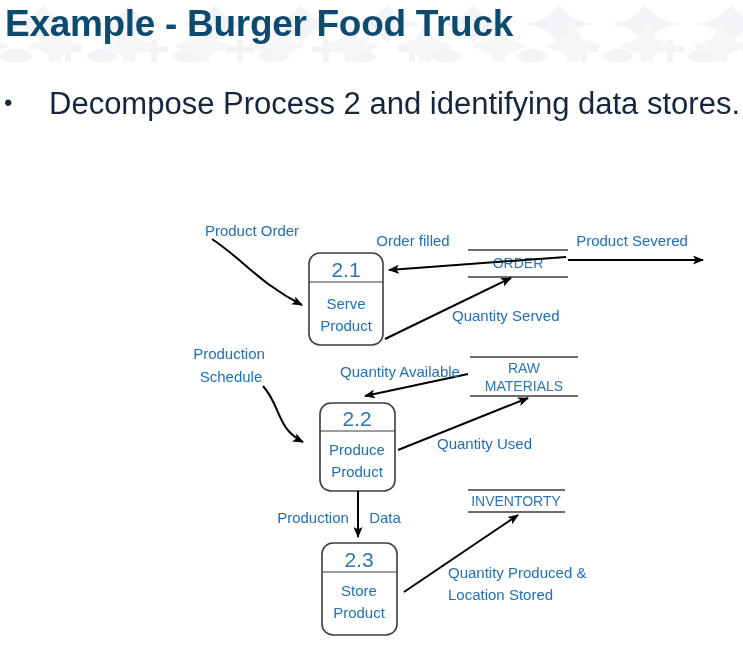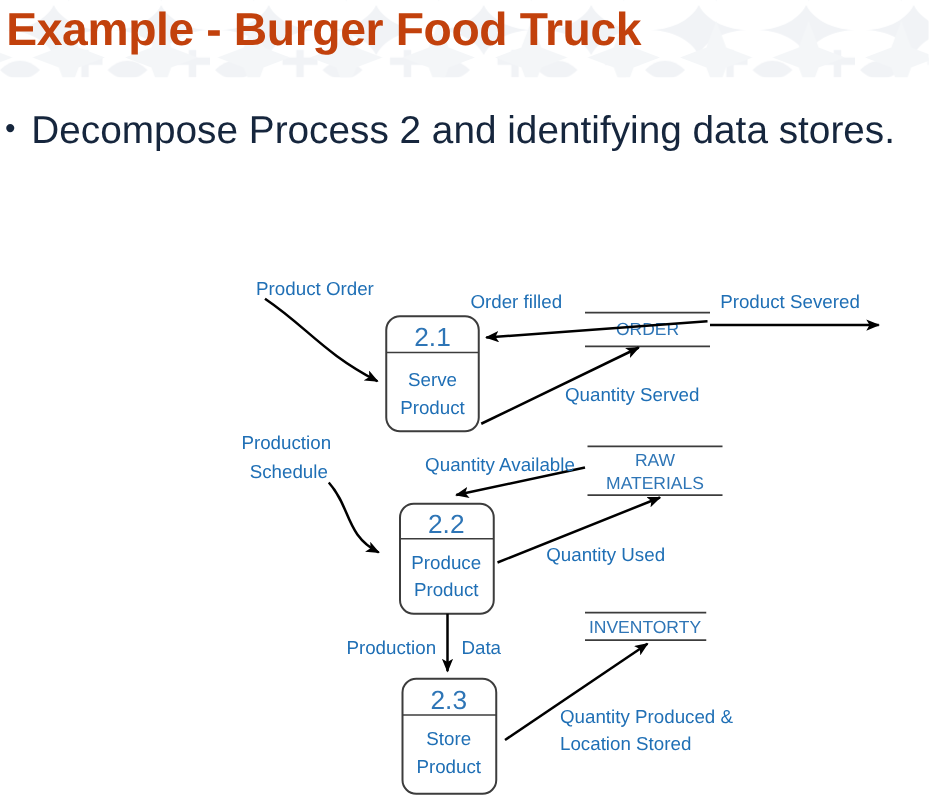--- a/index.html
+++ b/index.html
@@ -28,21 +28,21 @@
   }
   #watermark-band svg { display: block; }
 
   
   #slide-title {
     position: absolute;
     left: 5px;
     top: 2px;
     font-size: 37px;
     font-weight: bold;
-    color: #c2410c;
+    color: #0c4a6e;
     letter-spacing: -0.3px;
     white-space: nowrap;
     line-height: 1.18;
   }
 
   
   #bullet-list {
     position: absolute;
     left: 4px;
     top: 84px;
@@ -57,20 +57,21 @@
   }
   .bullet-mark {
     flex: 0 0 auto;
     width: 21px;
     font-size: 24px;
     line-height: 1.55;
     color: #16263D;
   }
   .bullet-text {
     flex: 1 1 auto;
+    text-align: right;
   }
 
   
   #dfd-diagram {
     position: absolute;
     left: 0;
     top: 200px;
     width: 743px;
     height: 449px;
   }

